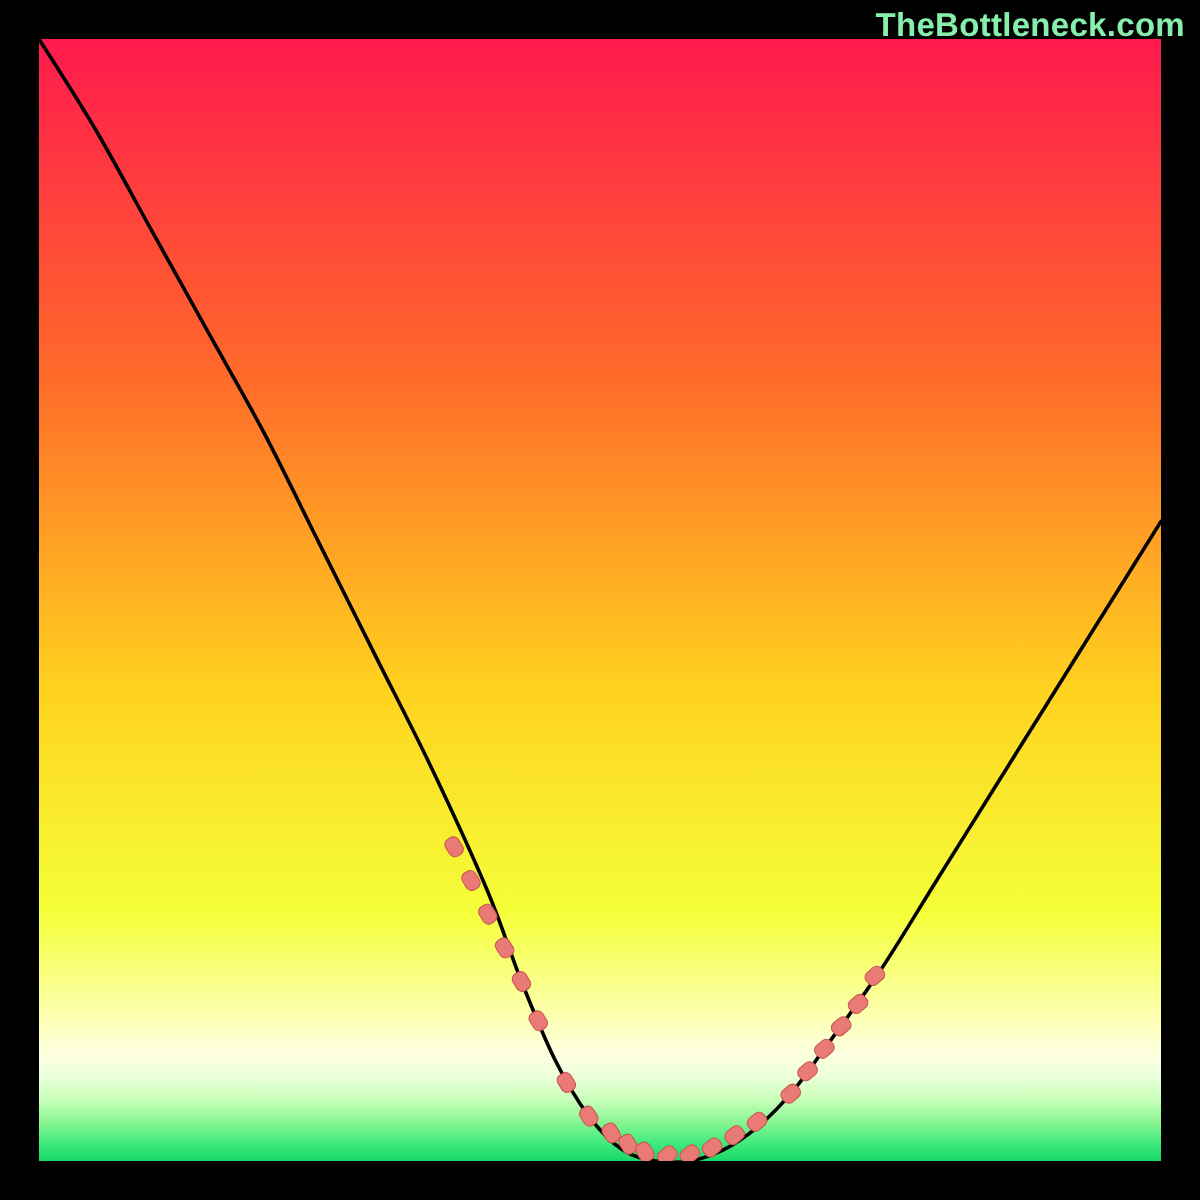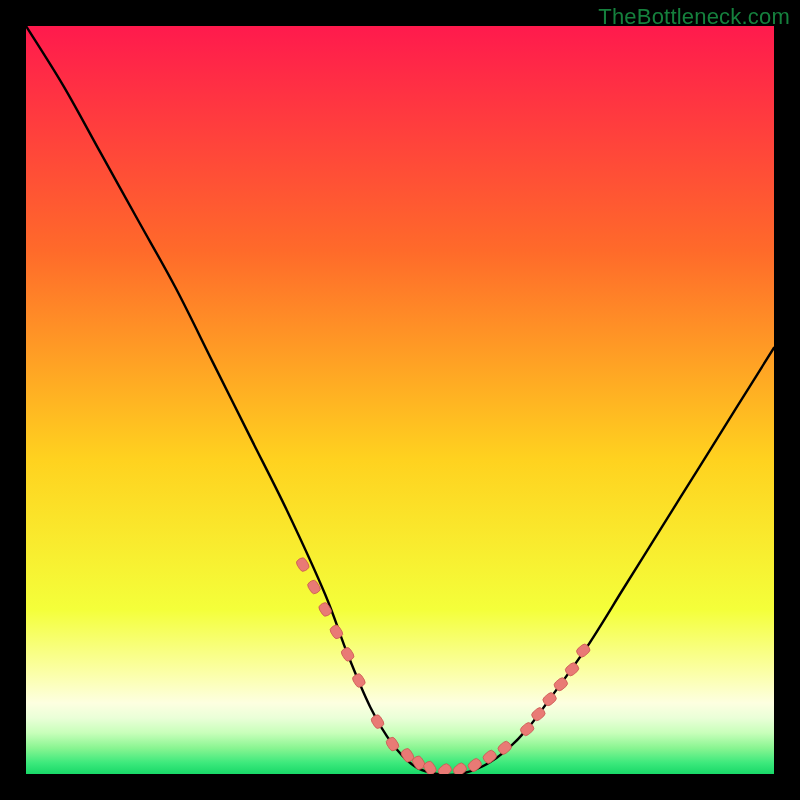--- a/index.html
+++ b/index.html
@@ -24,22 +24,22 @@
     top: 0;
     width: 748px;
     height: 748px;
   }
   .watermark {
     position: absolute;
     top: 4px;
     right: 10px;
     font-family: Arial, Helvetica, sans-serif;
     font-size: 22px;
-    font-weight: 400;
-    color: #15803d;
+    font-weight: 700;
+    color: #86efac;
     letter-spacing: 0.2px;
     user-select: none;
   }
   svg {
     display: block;
   }
 </style>
 </head>
 <body>
 

